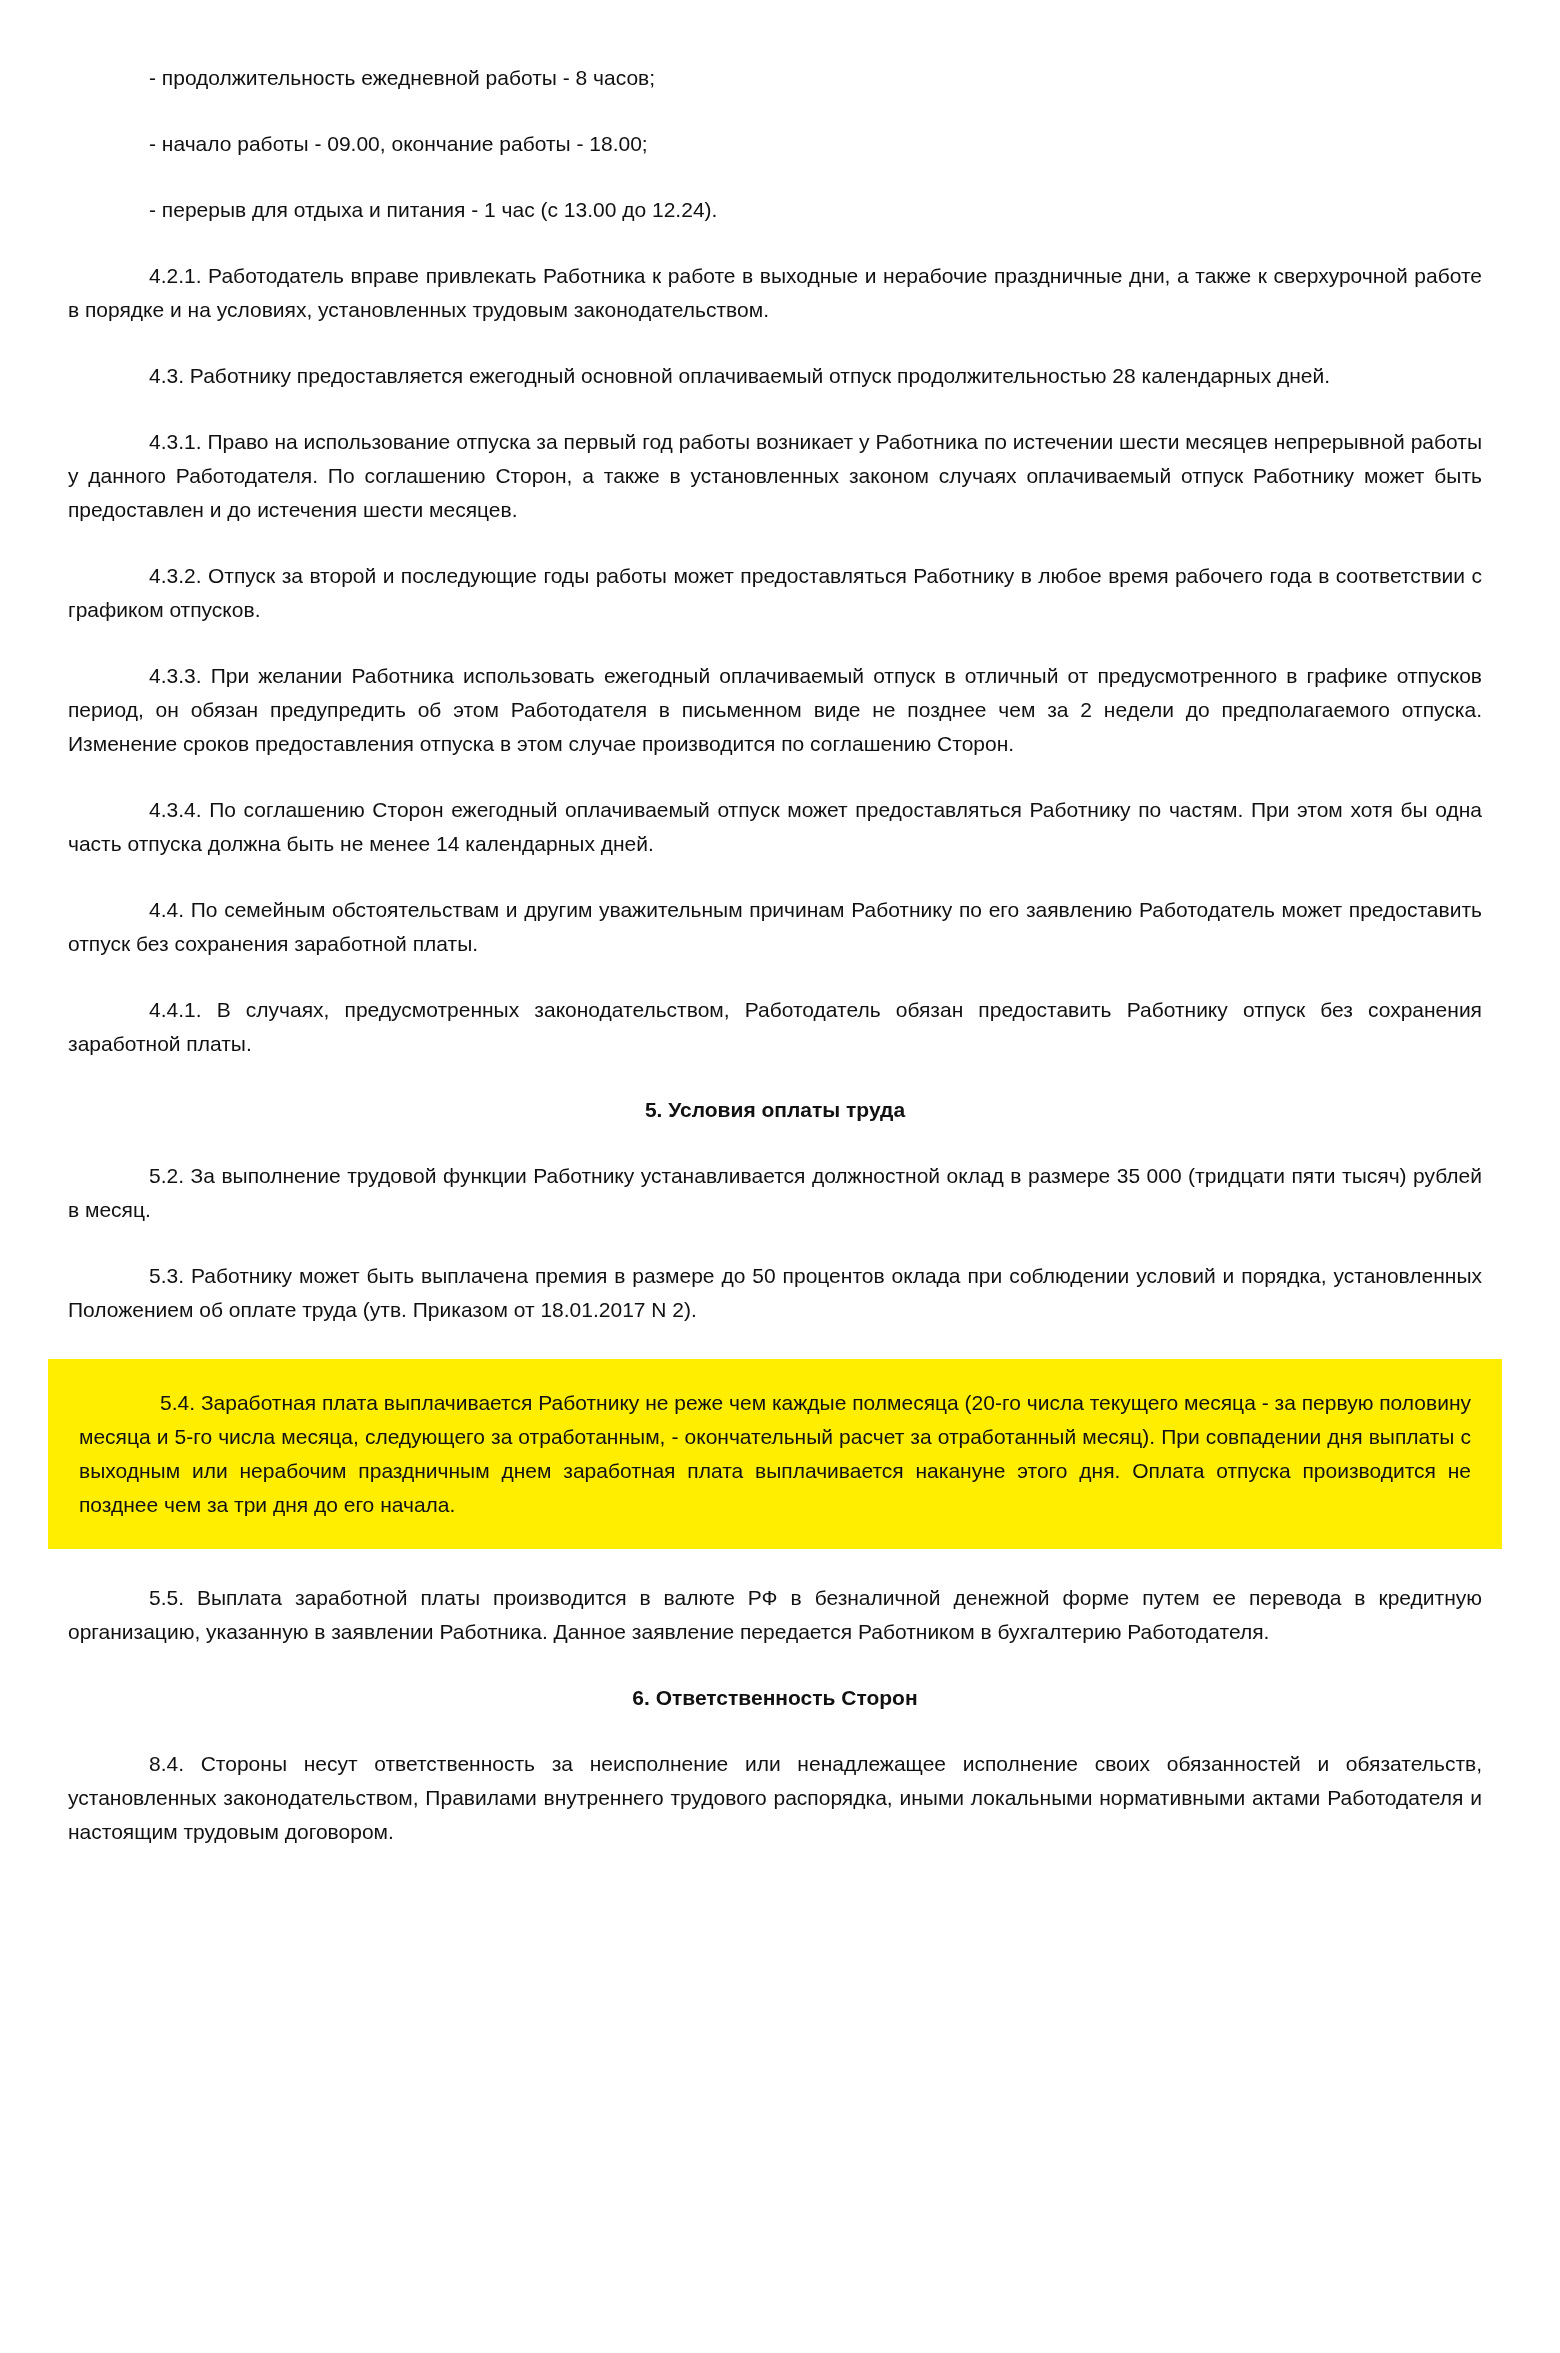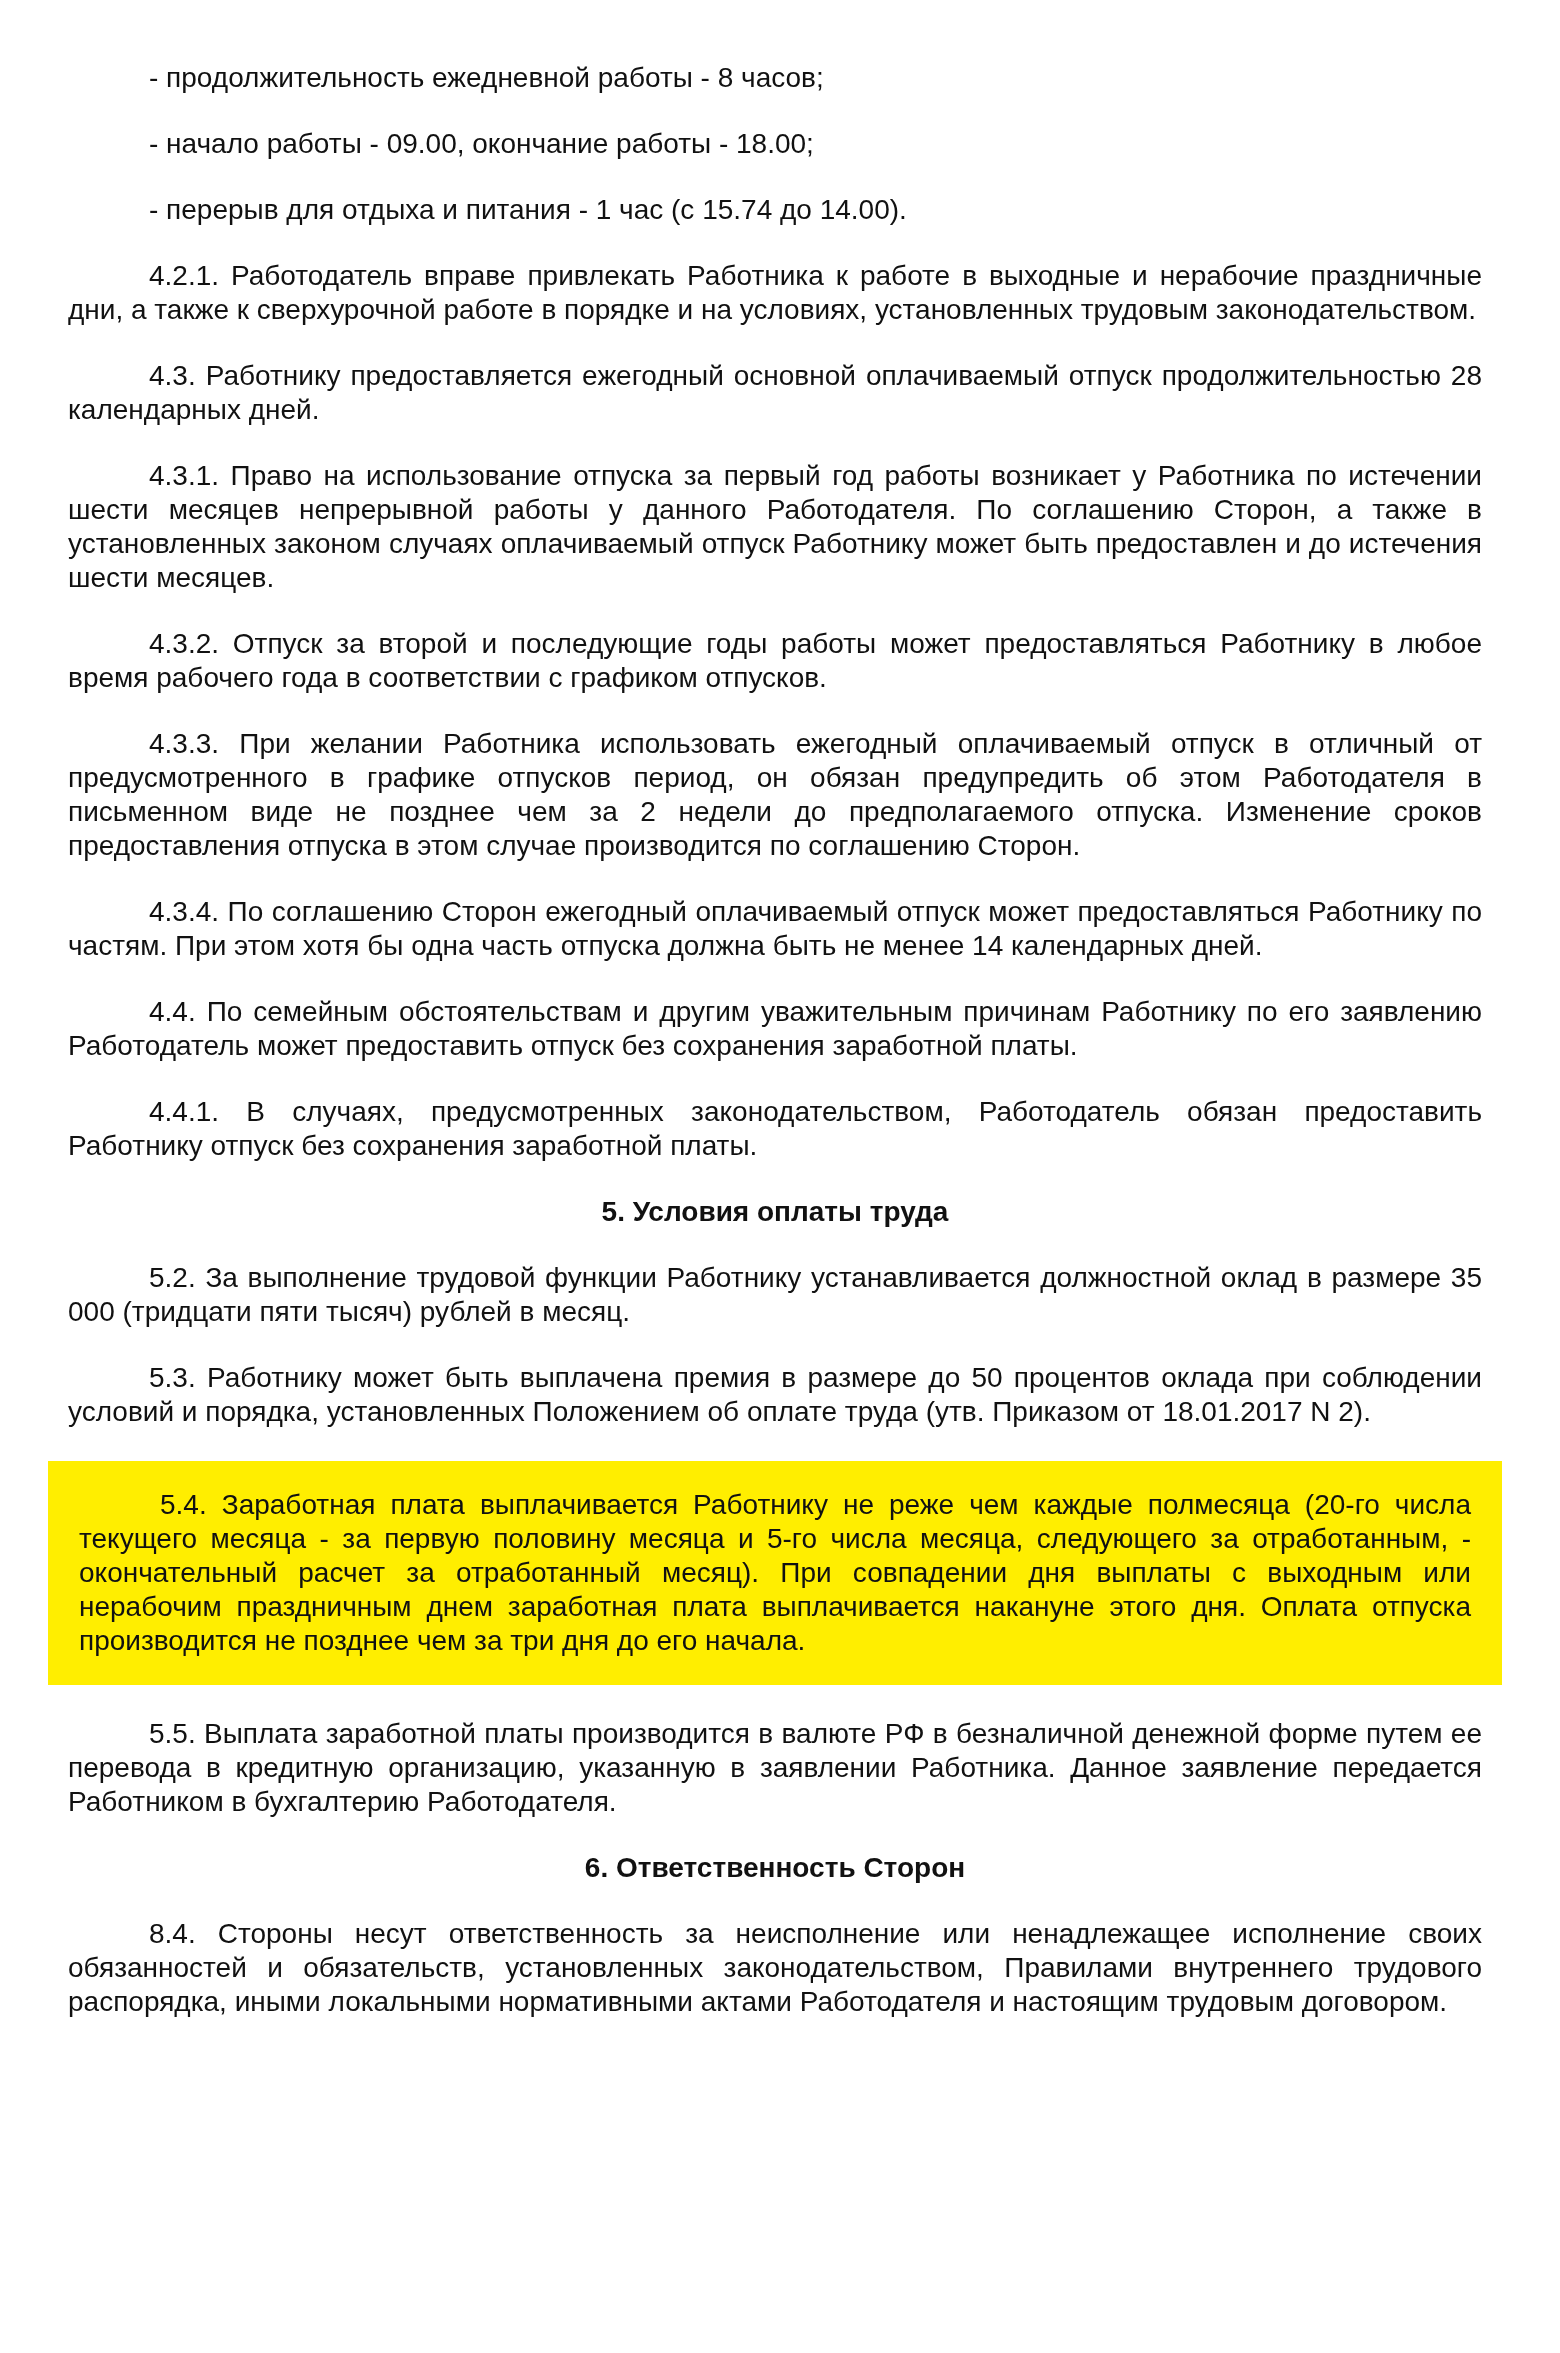--- a/index.html
+++ b/index.html
@@ -9,21 +9,21 @@
     position: relative;
     overflow: hidden;
     font-family: "Liberation Sans", sans-serif;
     color: #111111;
   }
   .page {
     position: absolute;
     left: 68px;
     top: 61px;
     width: 1414px;
-    font-size: 28px;
+    font-size: 21px;
     line-height: 34px;
   }
   .p {
     margin: 0 0 32px 0;
     text-align: justify;
     text-indent: 81px;
   }
   .p.bullet { text-indent: 81px; text-align: left; }
   .heading {
     margin: 0 0 32px 0;
@@ -37,21 +37,21 @@
     padding: 16px 19.6px 16px 19.6px;
   }
   .highlight .p { margin: 11px; }
 </style>
 </head>
 <body>
 
 <div class="page">
   <p class="p bullet">- продолжительность ежедневной работы - 8 часов;</p>
   <p class="p bullet">- начало работы - 09.00, окончание работы - 18.00;</p>
-  <p class="p bullet">- перерыв для отдыха и питания - 1 час (с 15.74 до 14.00).</p>
+  <p class="p bullet">- перерыв для отдыха и питания - 1 час (с 13.00 до 12.24).</p>
 
   <p class="p">4.2.1. Работодатель вправе привлекать Работника к работе в выходные и нерабочие праздничные дни, а также к сверхурочной работе в порядке и на условиях, установленных трудовым законодательством.</p>
   <p class="p">4.3. Работнику предоставляется ежегодный основной оплачиваемый отпуск продолжительностью 28 календарных дней.</p>
   <p class="p">4.3.1. Право на использование отпуска за первый год работы возникает у Работника по истечении шести месяцев непрерывной работы у данного Работодателя. По соглашению Сторон, а также в установленных законом случаях оплачиваемый отпуск Работнику может быть предоставлен и до истечения шести месяцев.</p>
   <p class="p">4.3.2. Отпуск за второй и последующие годы работы может предоставляться Работнику в любое время рабочего года в соответствии с графиком отпусков.</p>
   <p class="p">4.3.3. При желании Работника использовать ежегодный оплачиваемый отпуск в отличный от предусмотренного в графике отпусков период, он обязан предупредить об этом Работодателя в письменном виде не позднее чем за 2 недели до предполагаемого отпуска. Изменение сроков предоставления отпуска в этом случае производится по соглашению Сторон.</p>
   <p class="p">4.3.4. По соглашению Сторон ежегодный оплачиваемый отпуск может предоставляться Работнику по частям. При этом хотя бы одна часть отпуска должна быть не менее 14 календарных дней.</p>
   <p class="p">4.4. По семейным обстоятельствам и другим уважительным причинам Работнику по его заявлению Работодатель может предоставить отпуск без сохранения заработной платы.</p>
   <p class="p">4.4.1. В случаях, предусмотренных законодательством, Работодатель обязан предоставить Работнику отпуск без сохранения заработной платы.</p>
 

